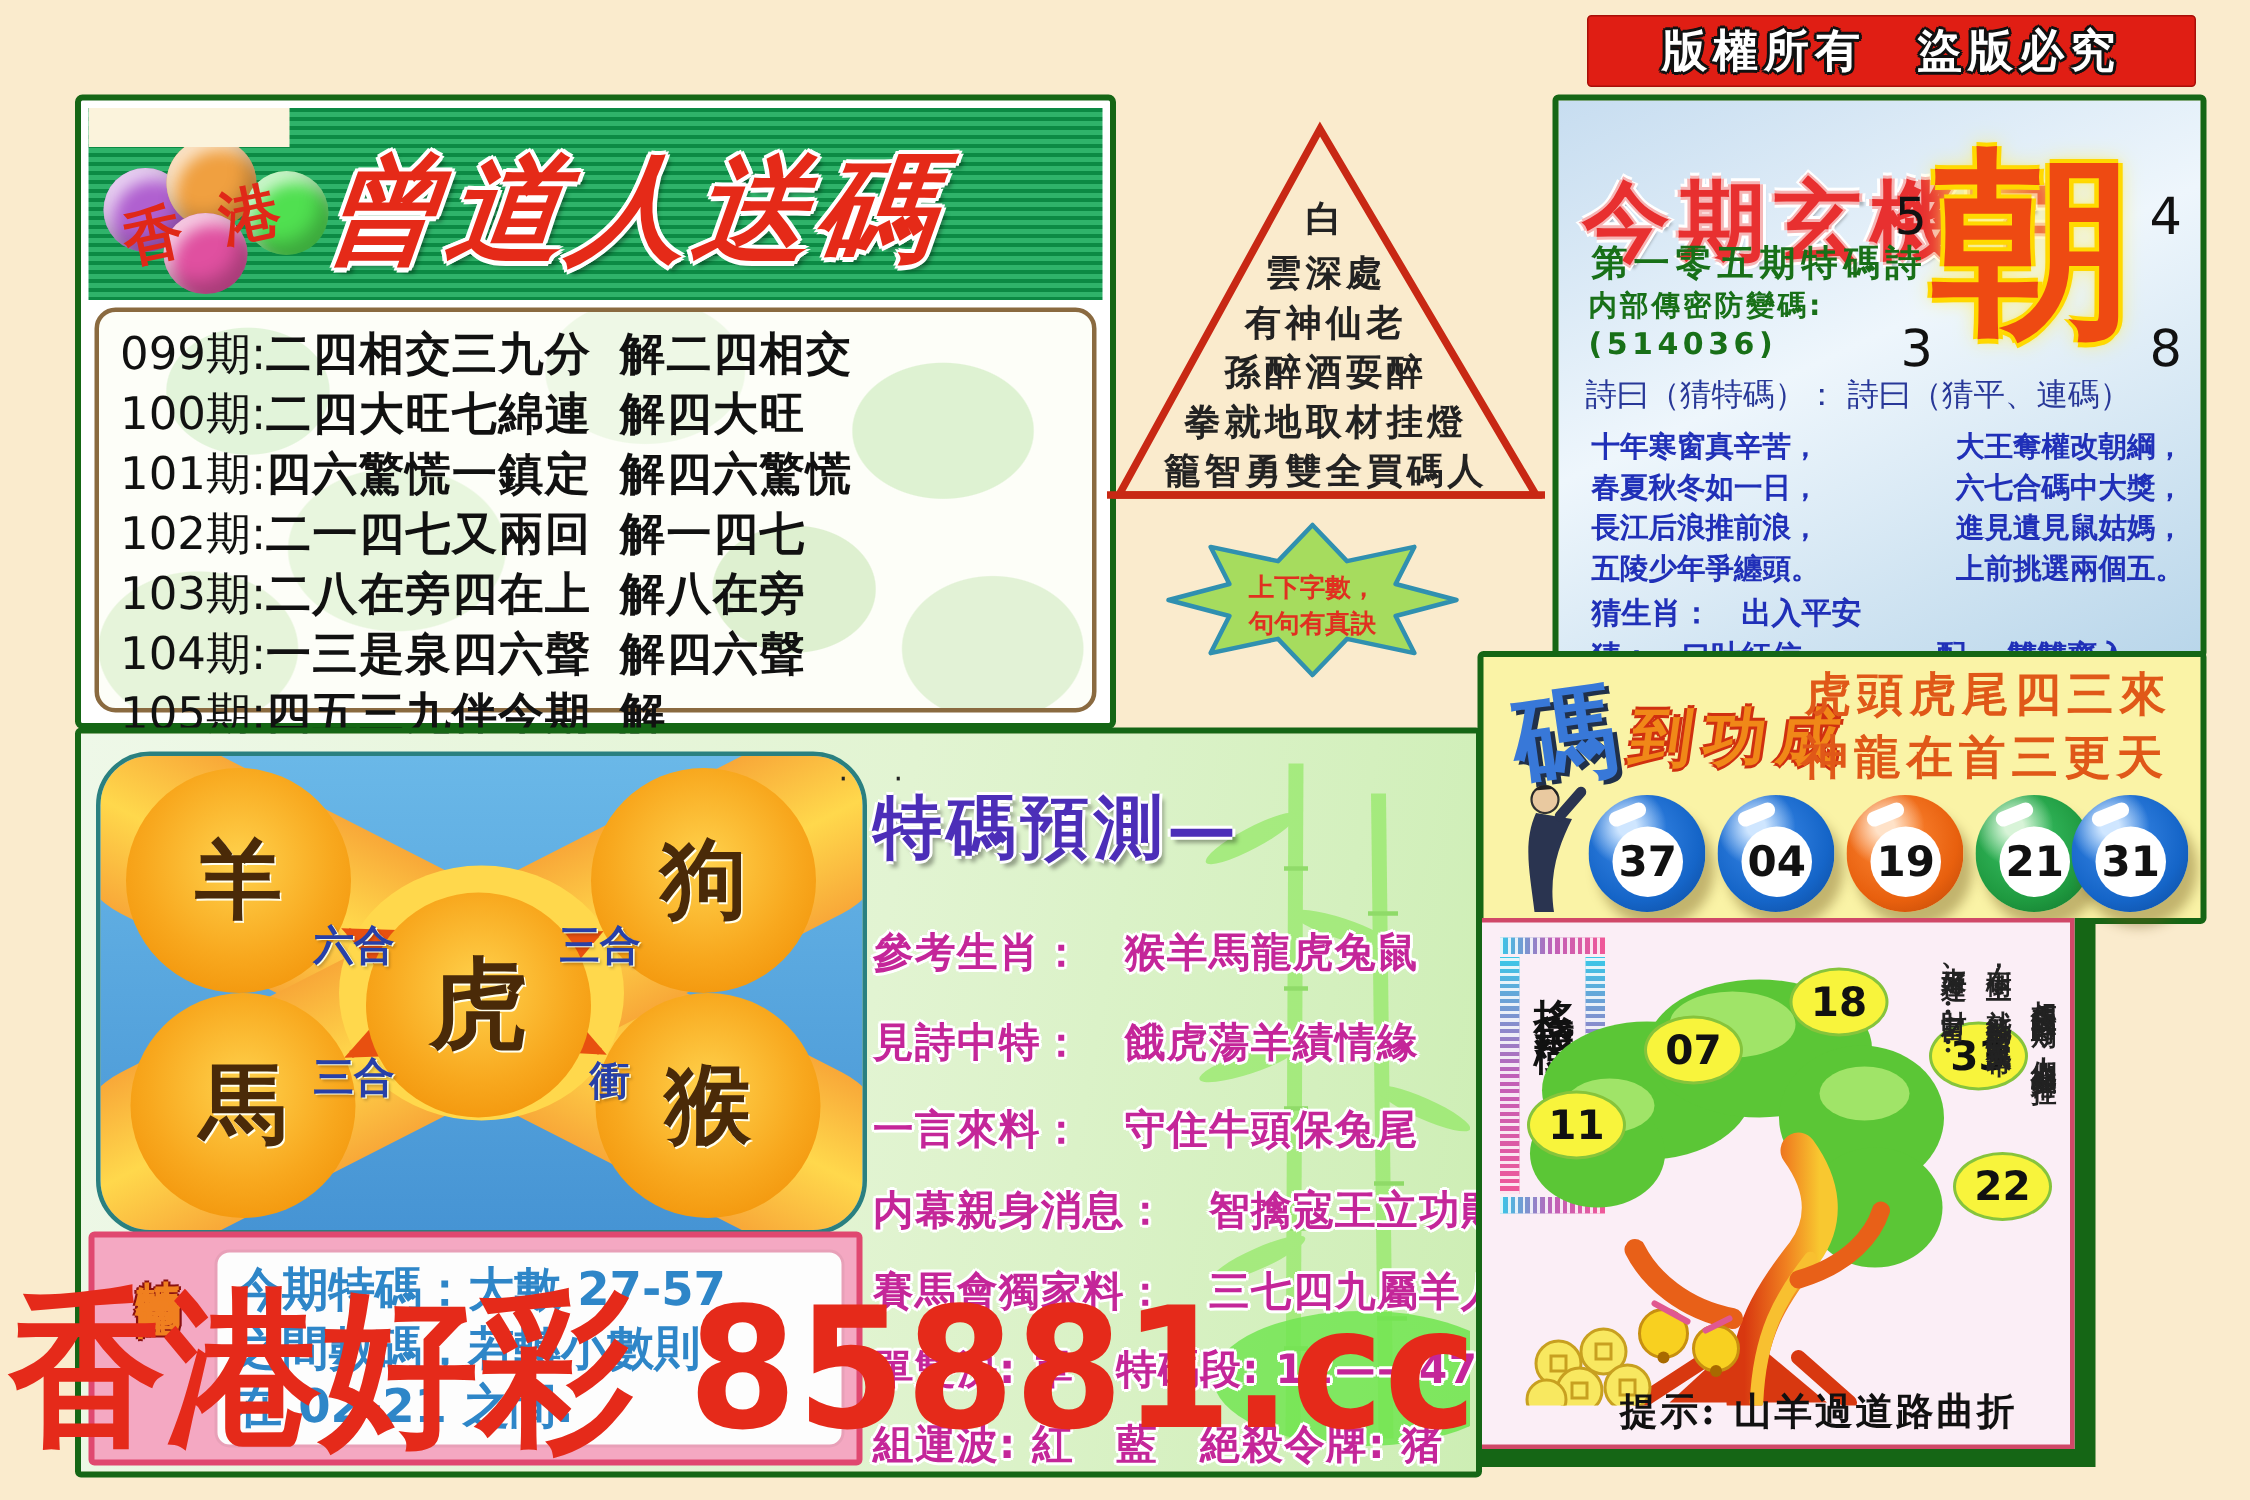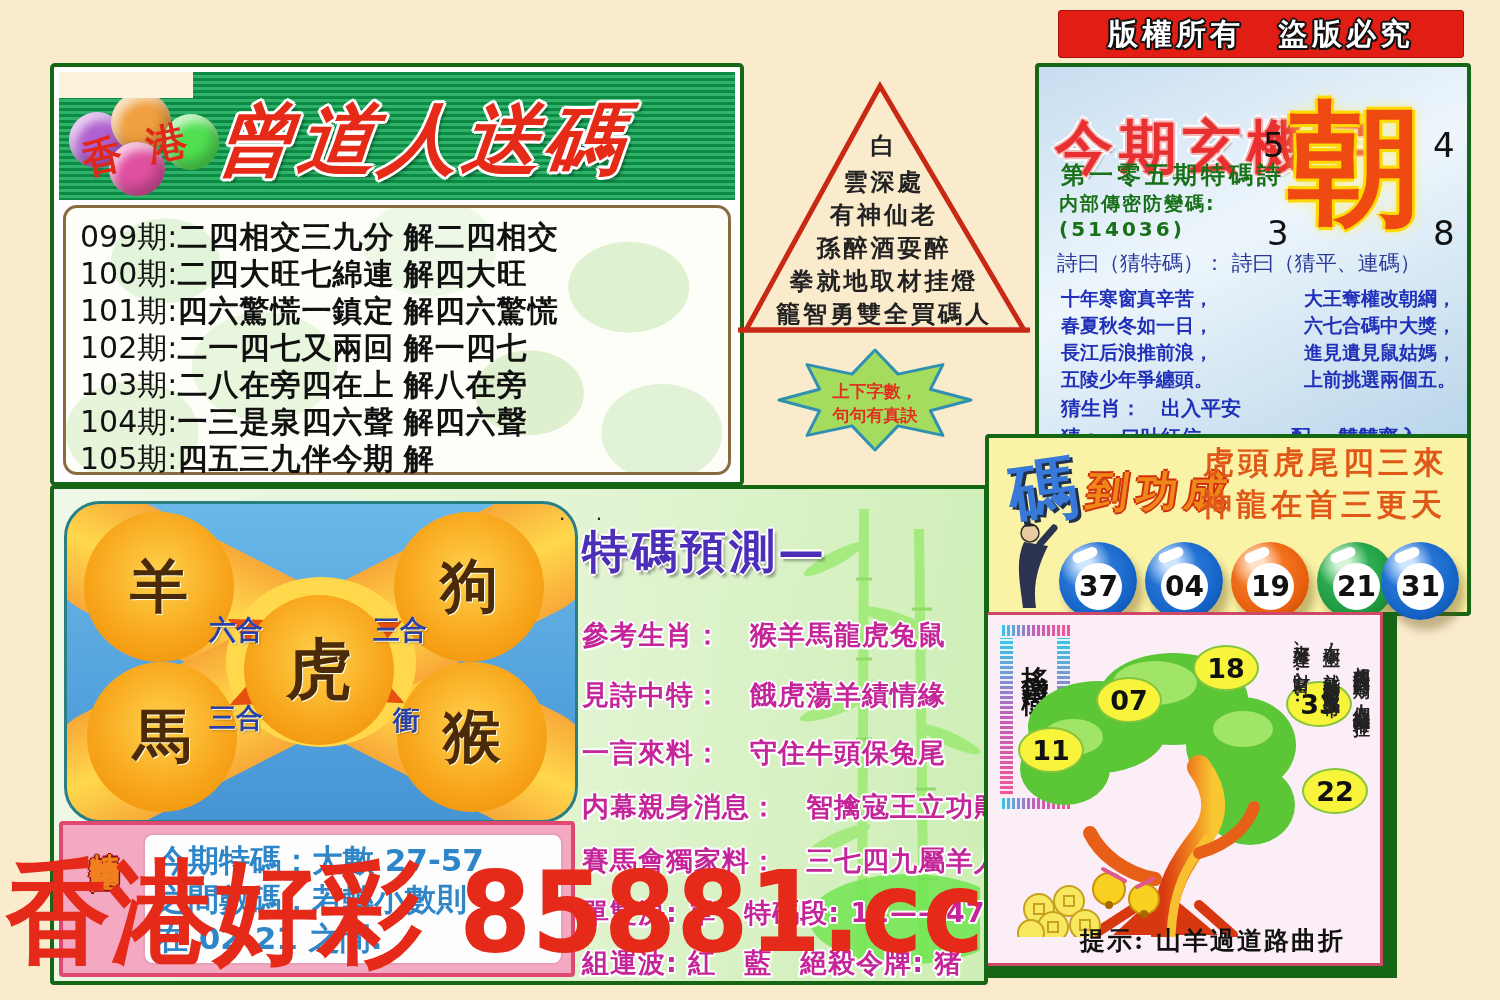--- a/index.html
+++ b/index.html
@@ -31,21 +31,21 @@
     background:
       radial-gradient(90px 70px at 15% 20%,#e2f4da 60%,transparent 61%),
       radial-gradient(110px 80px at 55% 15%,#eef8e6 60%,transparent 61%),
       radial-gradient(100px 75px at 85% 30%,#def2d2 60%,transparent 61%),
       radial-gradient(120px 90px at 30% 60%,#e8f6de 60%,transparent 61%),
       radial-gradient(90px 70px at 70% 70%,#def0d0 60%,transparent 61%),
       radial-gradient(110px 85px at 10% 85%,#e6f4da 60%,transparent 61%),
       radial-gradient(100px 80px at 90% 85%,#e2f2d6 60%,transparent 61%),#fdfef8;
     padding:10px 0 0 14px;box-sizing:border-box;}
   .poemline{font-size:30px;line-height:37px;color:#111;white-space:nowrap;}
-  .poemline .ptext{font-family:Liberation Sans, sans-serif;font-weight:bold;letter-spacing:1px;}
+  .poemline .ptext{font-family:Liberation Mono, monospace;font-weight:bold;letter-spacing:1px;}
 
   
   .triwrap{left:738px;top:78px;width:292px;height:268px;}
   .triline{position:absolute;left:0;width:100%;text-align:center;font-size:24px;color:#222;letter-spacing:3px;font-weight:bold;}
 
   
   .starwrap{left:775px;top:348px;width:200px;height:108px;}
   .startext{position:absolute;left:0;width:100%;text-align:center;color:#e03020;font-weight:bold;font-size:17px;}
 
   
@@ -63,21 +63,21 @@
   .mcol{position:absolute;top:218px;font-size:19px;font-weight:bold;color:#2030b8;line-height:27px;white-space:nowrap;}
   .mguess{position:absolute;font-size:20px;font-weight:bold;color:#2030b8;white-space:nowrap;}
 
   
   .ballbox{left:985px;top:434px;width:478px;height:174px;border:4px solid #156615;border-radius:4px;background:#faf3a6;}
   .slogan-char{position:absolute;left:20px;top:8px;font-size:68px;font-weight:bold;color:#3878d8;transform:rotate(-8deg);
     text-shadow:3px 3px 0 #20304a;}
   .slogan-rest{position:absolute;left:98px;top:26px;font-size:42px;font-weight:bold;color:#f08818;letter-spacing:7px;transform:skewX(-8deg);
     text-shadow:-2px 0 #d03010,2px 0 #d03010,0 -2px #d03010,0 2px #d03010;}
   .tigerline{position:absolute;font-size:31px;font-weight:bold;color:#e05818;letter-spacing:4px;white-space:nowrap;}
-  .ball{position:absolute;top:104px;width:78px;height:78px;border-radius:50%;box-shadow:6px 10px 8px rgba(110,85,25,.4);text-decoration:underline;}
+  .ball{position:absolute;top:92px;width:78px;height:78px;border-radius:50%;box-shadow:6px 10px 8px rgba(110,85,25,.4);text-decoration:underline;}
   .b-blue{background:radial-gradient(circle at 33% 27%,#cfe6ff 0 8%,rgba(255,255,255,0) 34%),radial-gradient(circle at 42% 38%,#3c8ae8,#1565c8 62%,#0c4694 100%);}
   .b-orange{background:radial-gradient(circle at 33% 27%,#ffe2c8 0 8%,rgba(255,255,255,0) 34%),radial-gradient(circle at 42% 38%,#ff8c3a,#e8600e 62%,#b44206 100%);}
   .b-green{background:radial-gradient(circle at 33% 27%,#d8f4d8 0 8%,rgba(255,255,255,0) 34%),radial-gradient(circle at 42% 38%,#3cc468,#1f9a40 62%,#0f6e28 100%);}
   .ball .gloss{position:absolute;left:13px;top:8px;width:26px;height:10px;border-radius:6px;background:#fff;transform:rotate(-22deg);}
   .ball .num{position:absolute;left:16px;top:21px;width:47px;height:47px;border-radius:50%;background:#fff;
     display:flex;align-items:center;justify-content:center;font-size:28px;font-weight:bold;color:#111;}
 
   
   .treewrap{left:985px;top:612px;width:412px;height:366px;background:#156615;padding:0 14px 12px 0;box-sizing:border-box;}
   .treebox{position:relative;width:100%;height:100%;background:#fbeef6;border:3px solid #d04868;box-sizing:border-box;}

